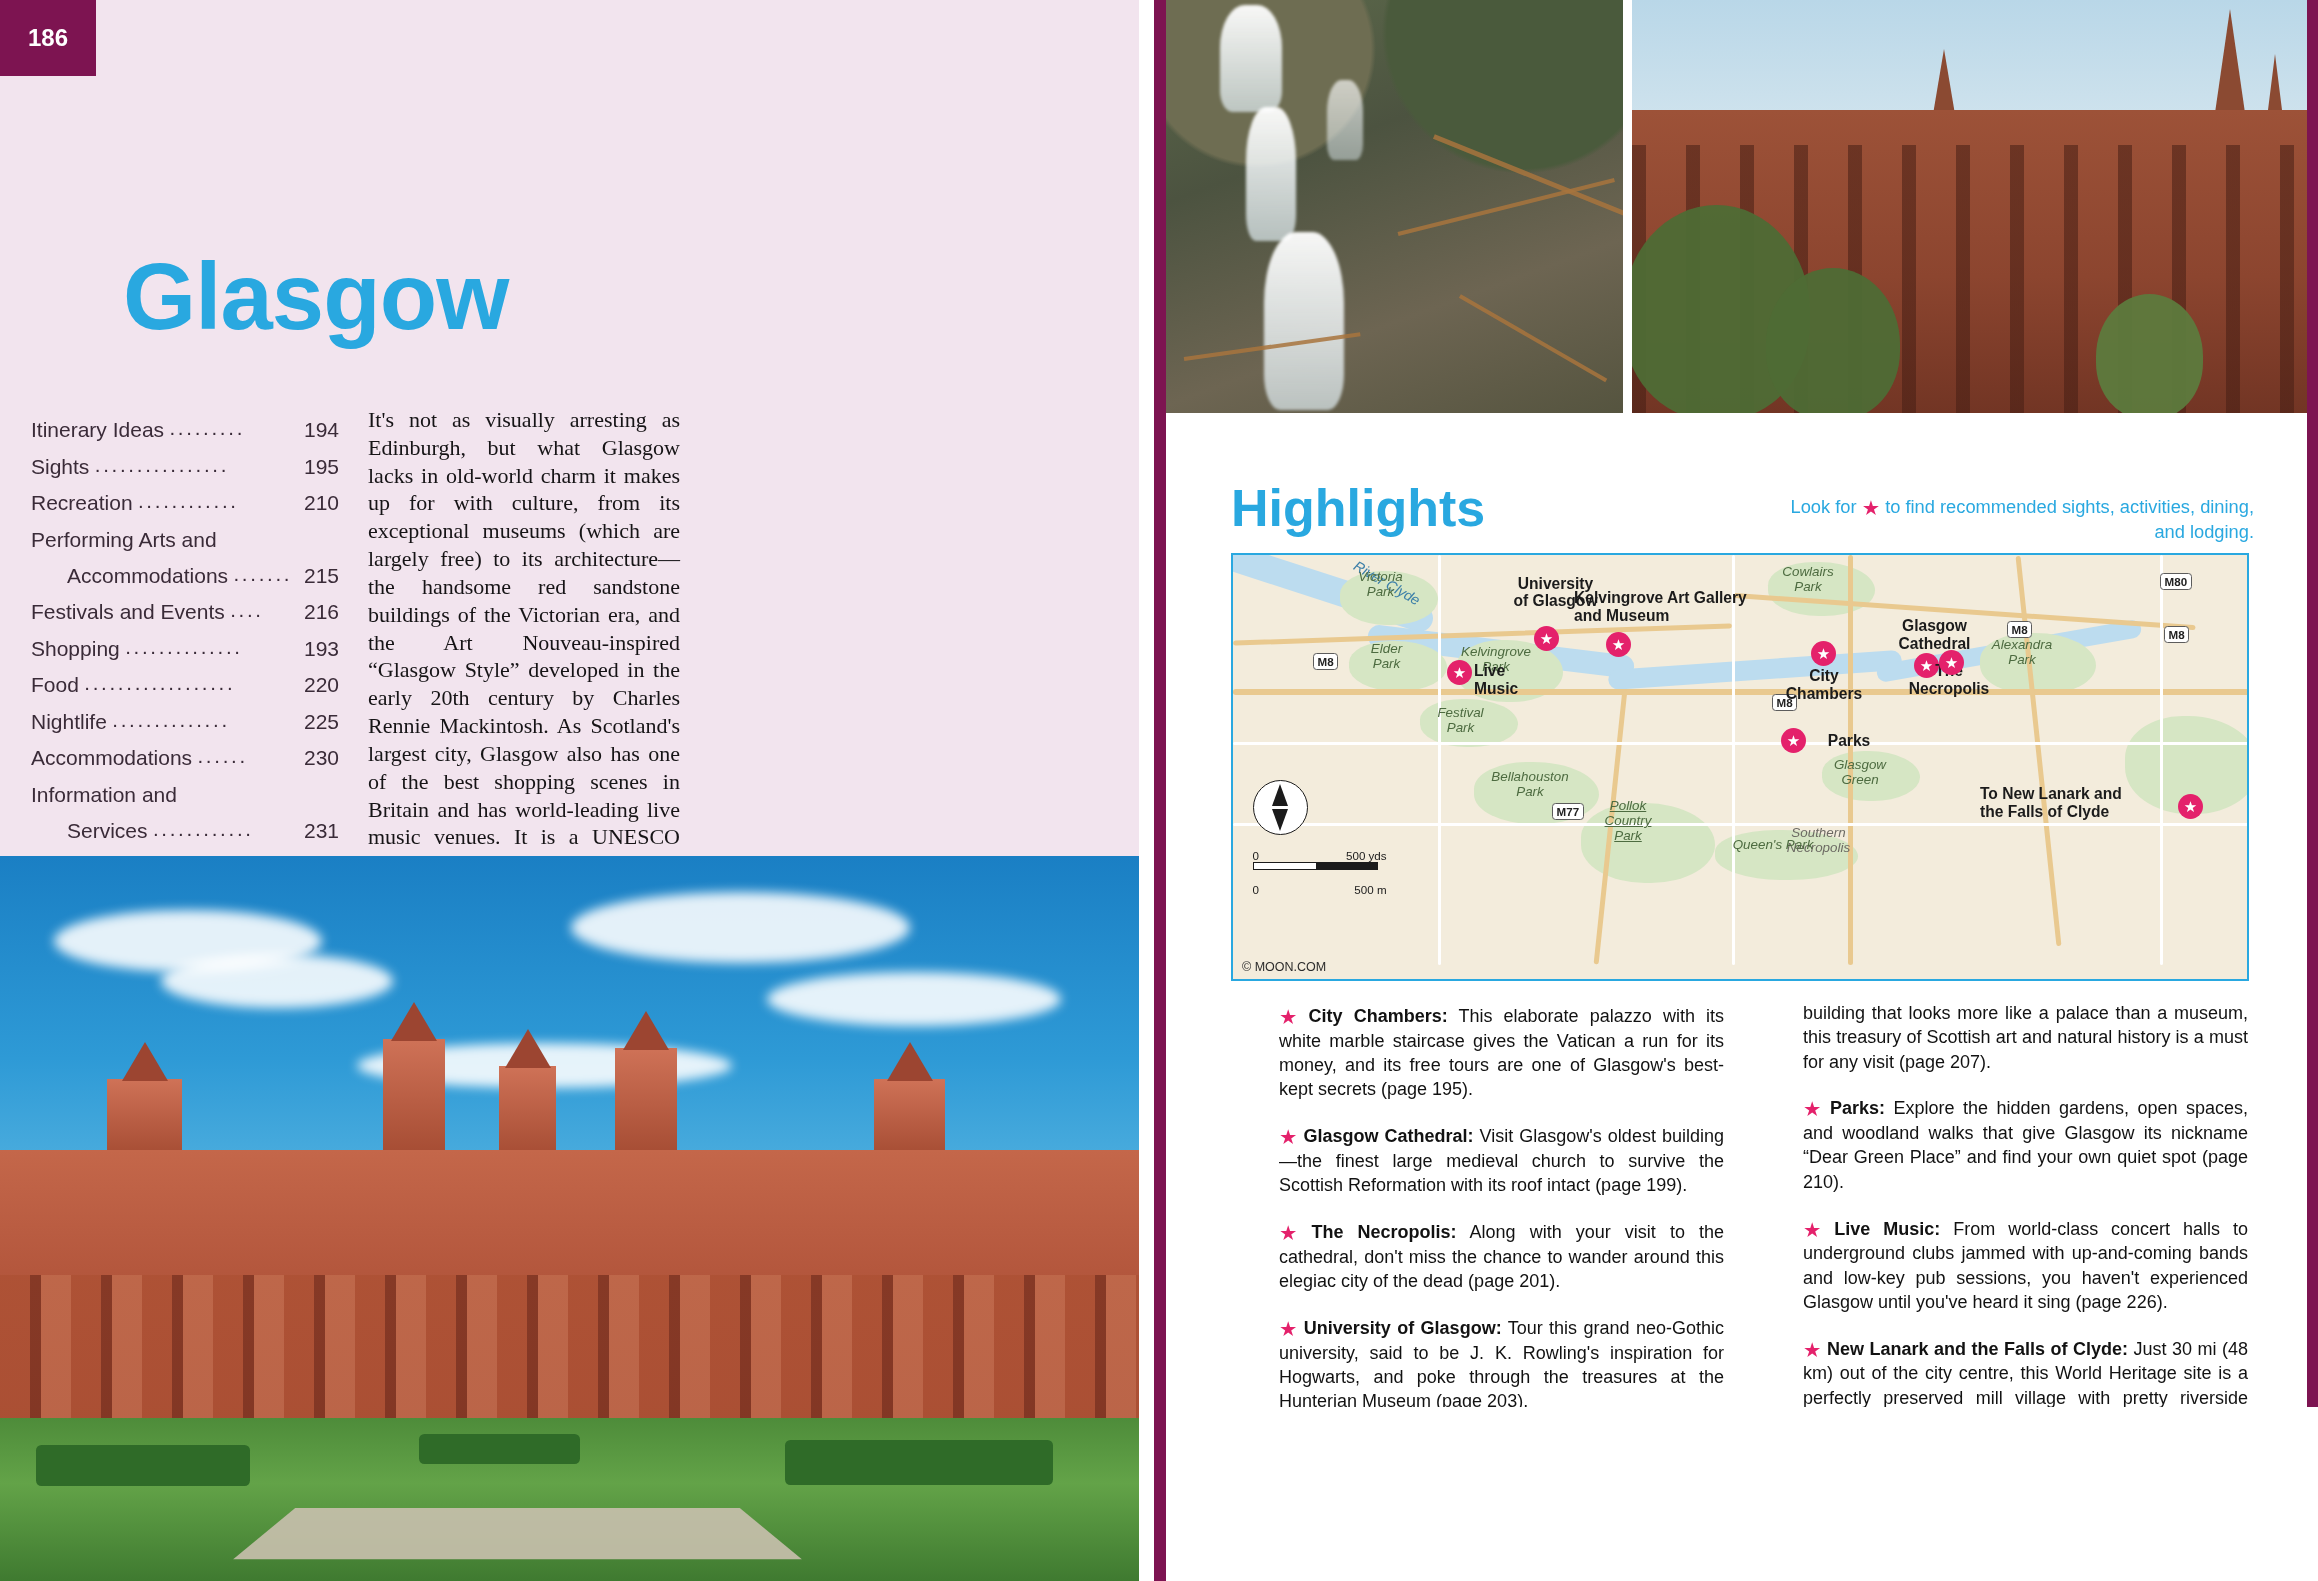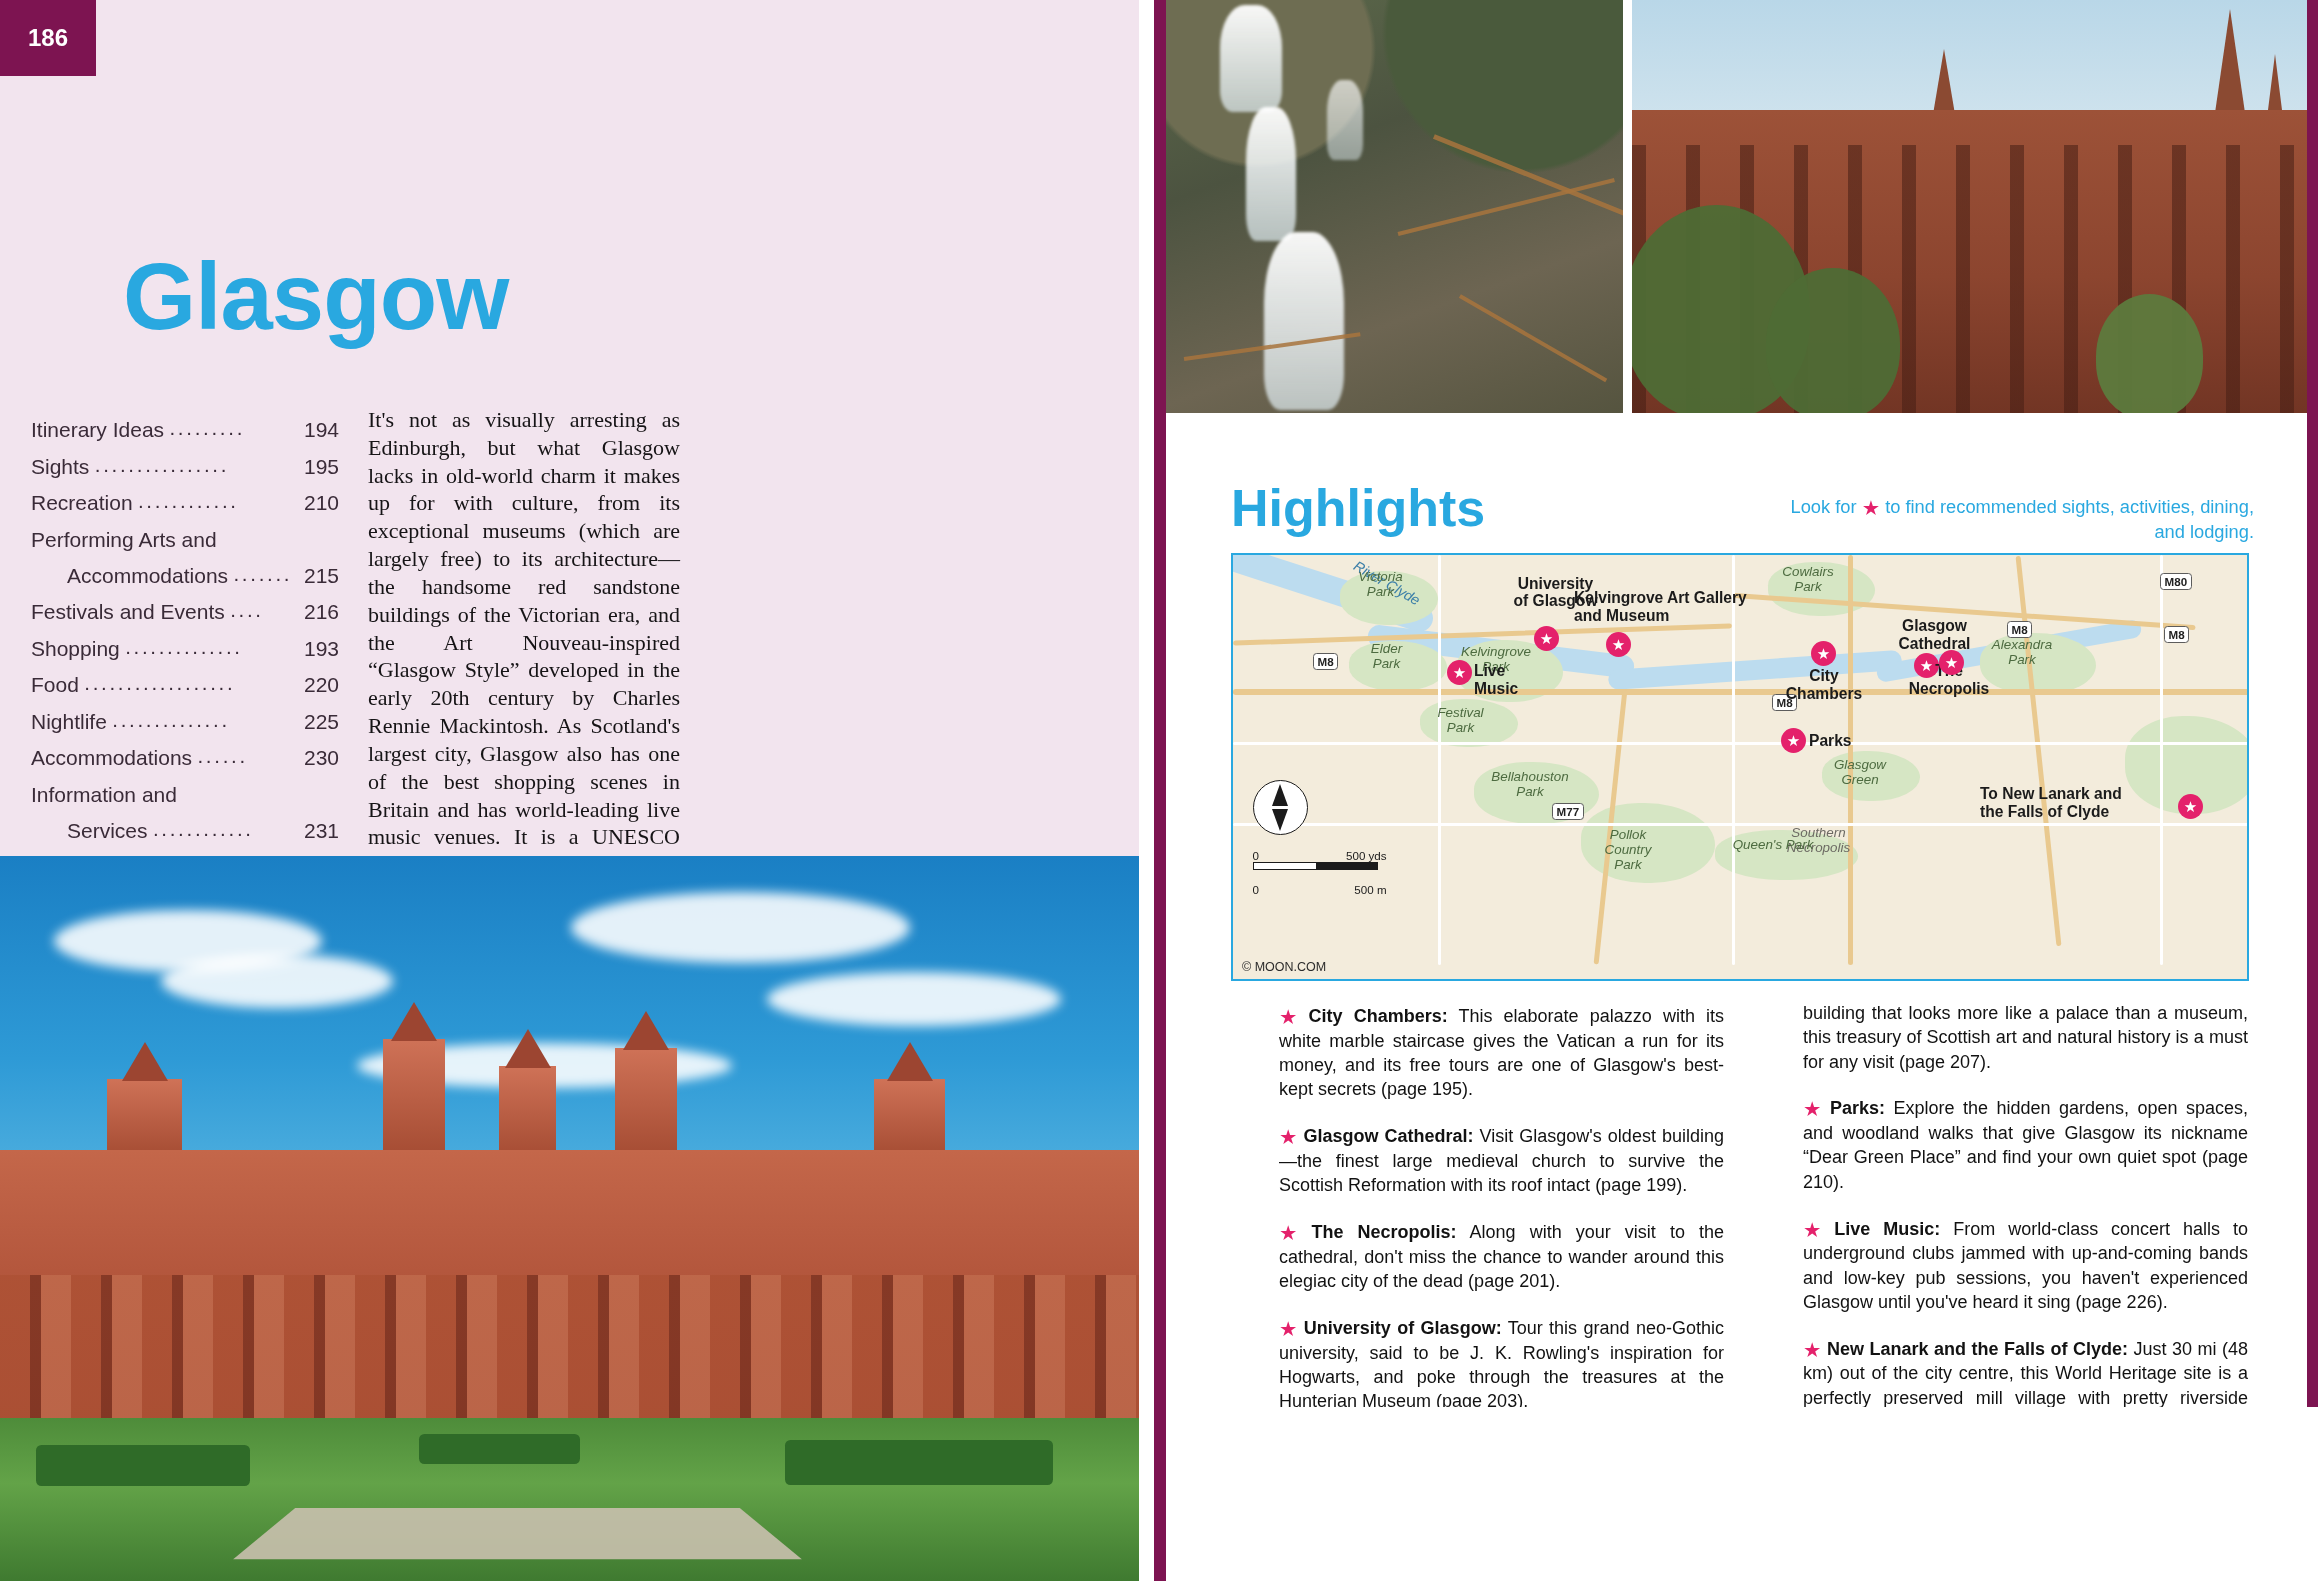--- a/index.html
+++ b/index.html
@@ -605,21 +605,21 @@
     <div class="map-label" style="left:740px; top:82px; width:98px; white-space:pre-line;">Alexandra
 Park</div>
     <div class="map-label" style="left:183px; top:150px; width:89px; white-space:pre-line;">Festival
 Park</div>
     <div class="map-label" style="left:230px; top:214px; width:134px; white-space:pre-line;">Bellahouston
 Park</div>
     <div class="map-label" style="left:578px; top:202px; width:98px; white-space:pre-line;">Glasgow
 Green</div>
     <div class="map-label grey" style="left:532px; top:228px; width:107px; white-space:pre-line;margin-top:42px;">Southern
 Necropolis</div>
-    <div class="map-label" style="left:346px; top:272px; width:98px; white-space:pre-line;">Pollok
+    <div class="map-label" style="left:346px; top:243px; width:98px; white-space:pre-line;text-decoration:underline;">Pollok
 Country
 Park</div>
     <div class="map-label" style="left:464px; top:282px; width:152px; white-space:pre-line;">Queen's Park</div>
 
     <div class="shield" style="left:927px; top:18px;">M80</div>
     <div class="shield" style="left:774px; top:66px;">M8</div>
     <div class="shield" style="left:931px; top:71px;">M8</div>
     <div class="shield" style="left:80px; top:98px;">M8</div>
     <div class="shield" style="left:539px; top:139px;">M8</div>
     <div class="shield" style="left:319px; top:248px;">M77</div>
@@ -641,21 +641,21 @@
     <div class="pin" style="left:214px; top:105px;">★</div>
 
     <div class="poi" style="left:533px; top:112px; width:116px; white-space:pre-line;">City
 Chambers</div>
     <div class="pin" style="left:578px; top:86px;">★</div>
 
     <div class="poi" style="left:658px; top:107px; width:116px; white-space:pre-line;">The
 Necropolis</div>
     <div class="pin" style="left:706px; top:95px;">★</div>
 
-    <div class="poi" style="left:576px; top:177px; width:80px; text-align:left;">Parks</div>
+    <div class="poi" style="left:576px; top:177px; width:80px; text-align:center;">Parks</div>
     <div class="pin" style="left:548px; top:173px;">★</div>
 
     <div class="poi" style="left:747px; top:230px; width:196px; white-space:pre-line; text-align:left;">To New Lanark and
 the Falls of Clyde</div>
     <div class="pin" style="left:945px; top:239px;">★</div>
 
     <div id="compass">
       <div class="ring"></div>
       <div class="nS"></div>
       <div class="sS"></div>

